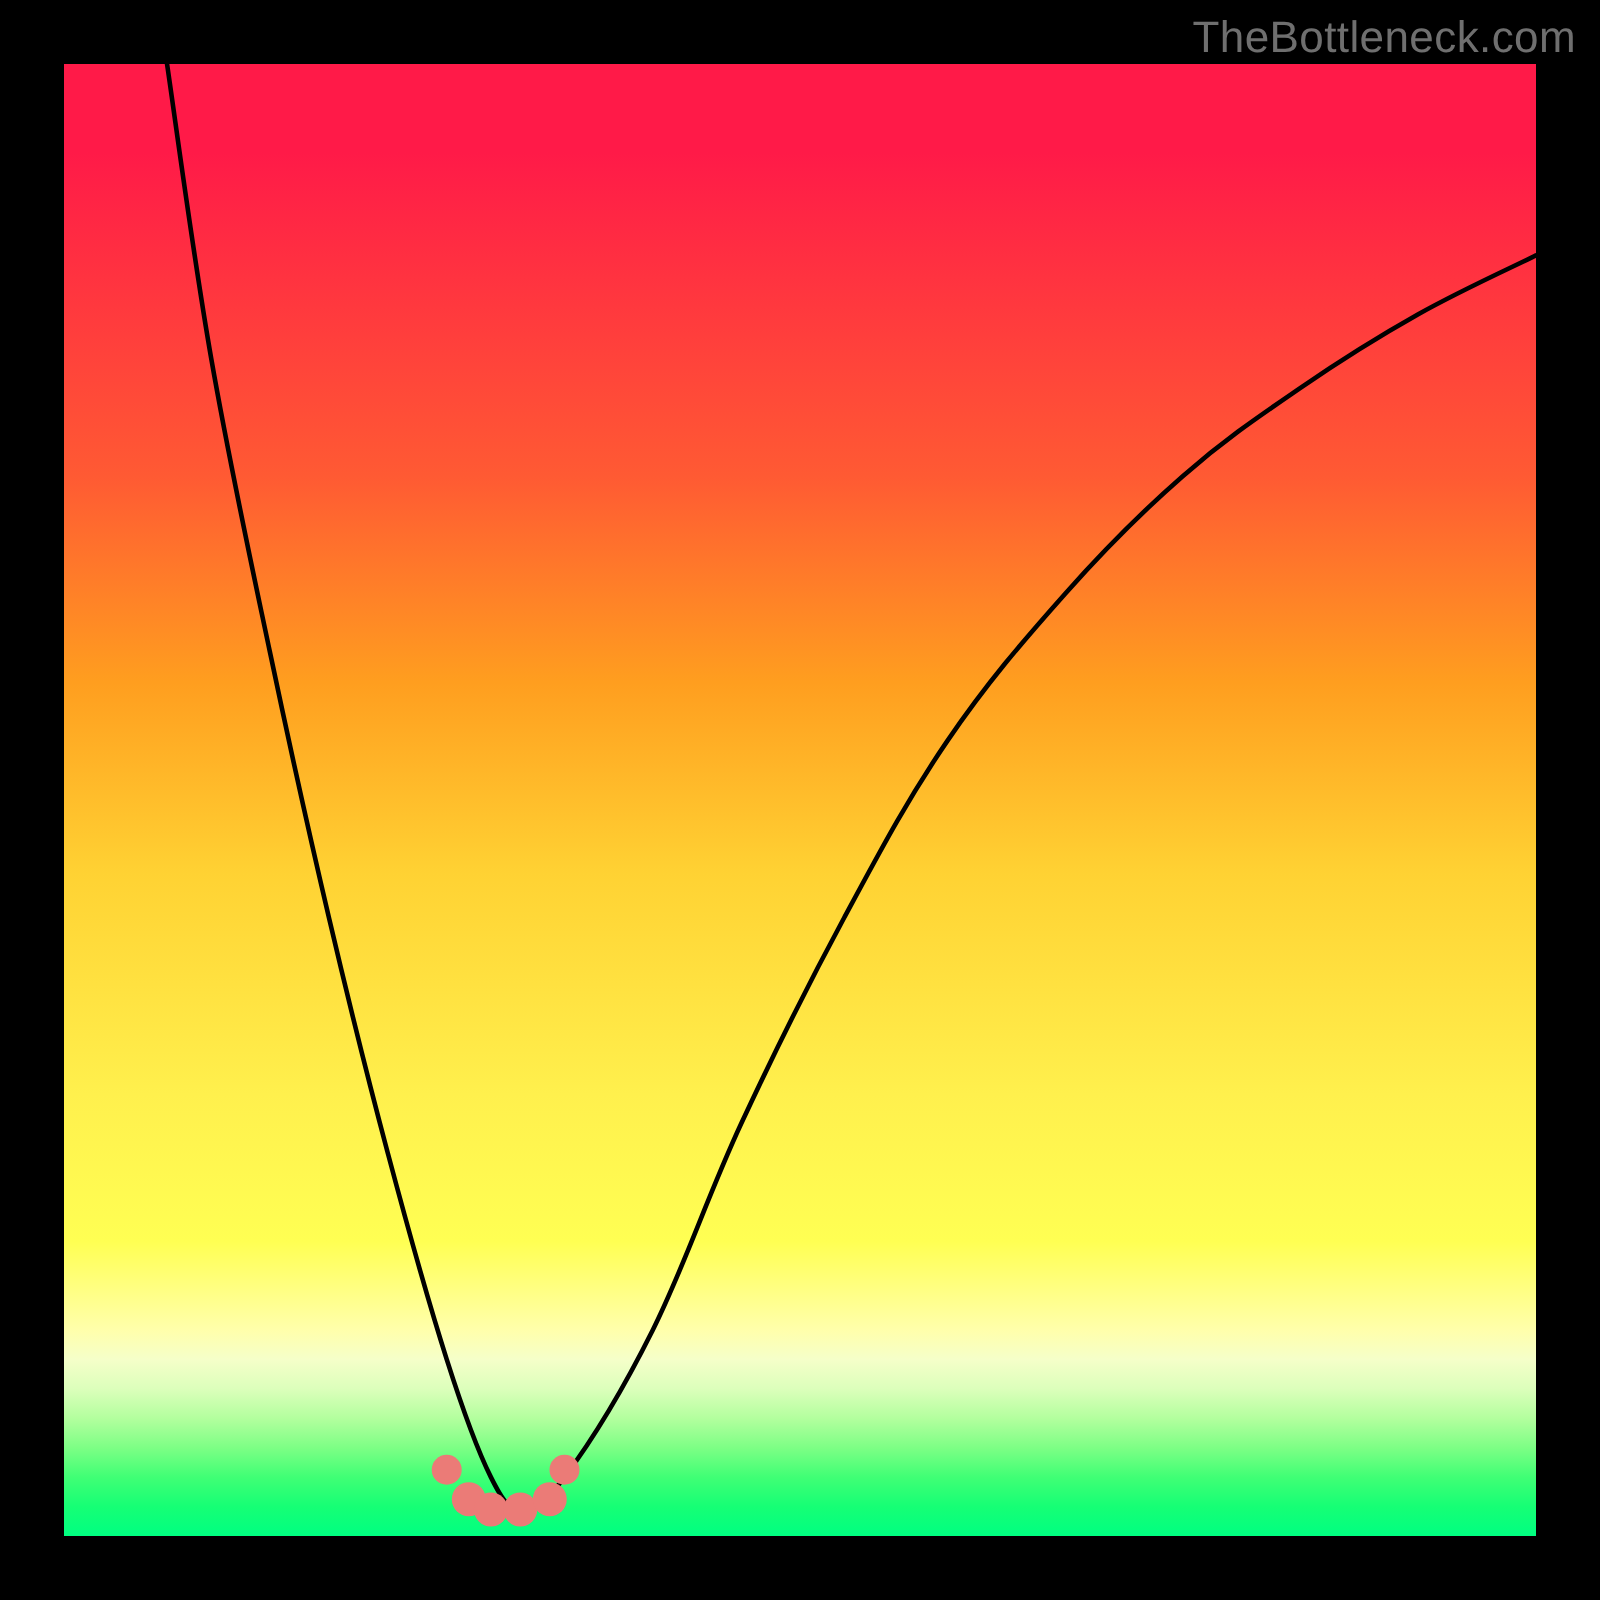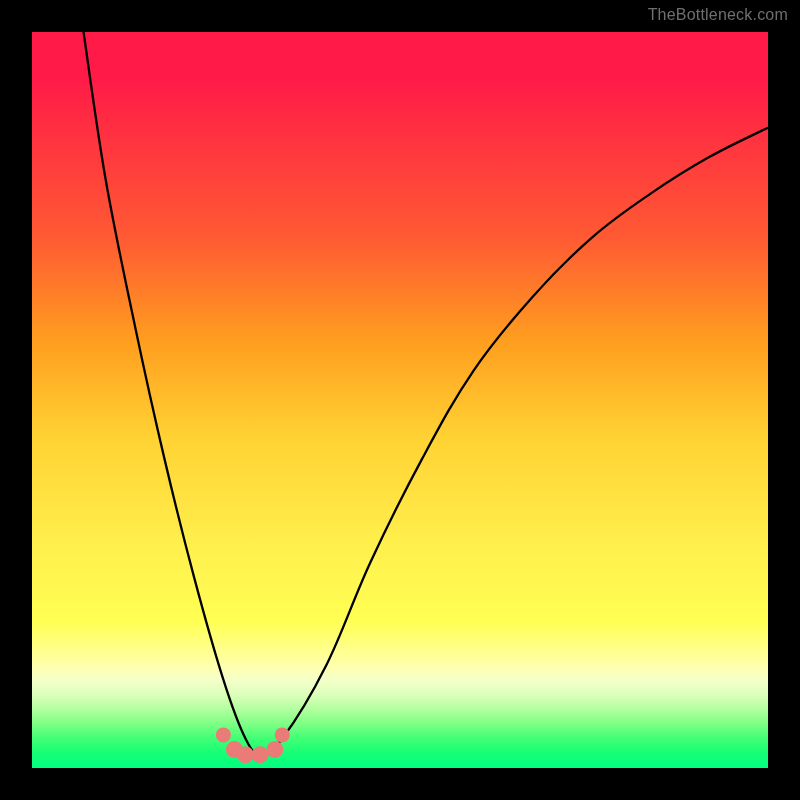--- a/index.html
+++ b/index.html
@@ -42,21 +42,21 @@
       #40ff75 96%,
       #16ff75 98%,
       #00ff81 100%
     );
   }
   .watermark {
     position: absolute;
     top: 6px;
     right: 12px;
     color: #6f6f6f;
-    font-size: 16px;
+    font-size: 22px;
     font-weight: 500;
     letter-spacing: 0.2px;
   }
   svg.curve {
     position: absolute;
     top: 0;
     left: 0;
     width: 736px;
     height: 736px;
     overflow: visible;

